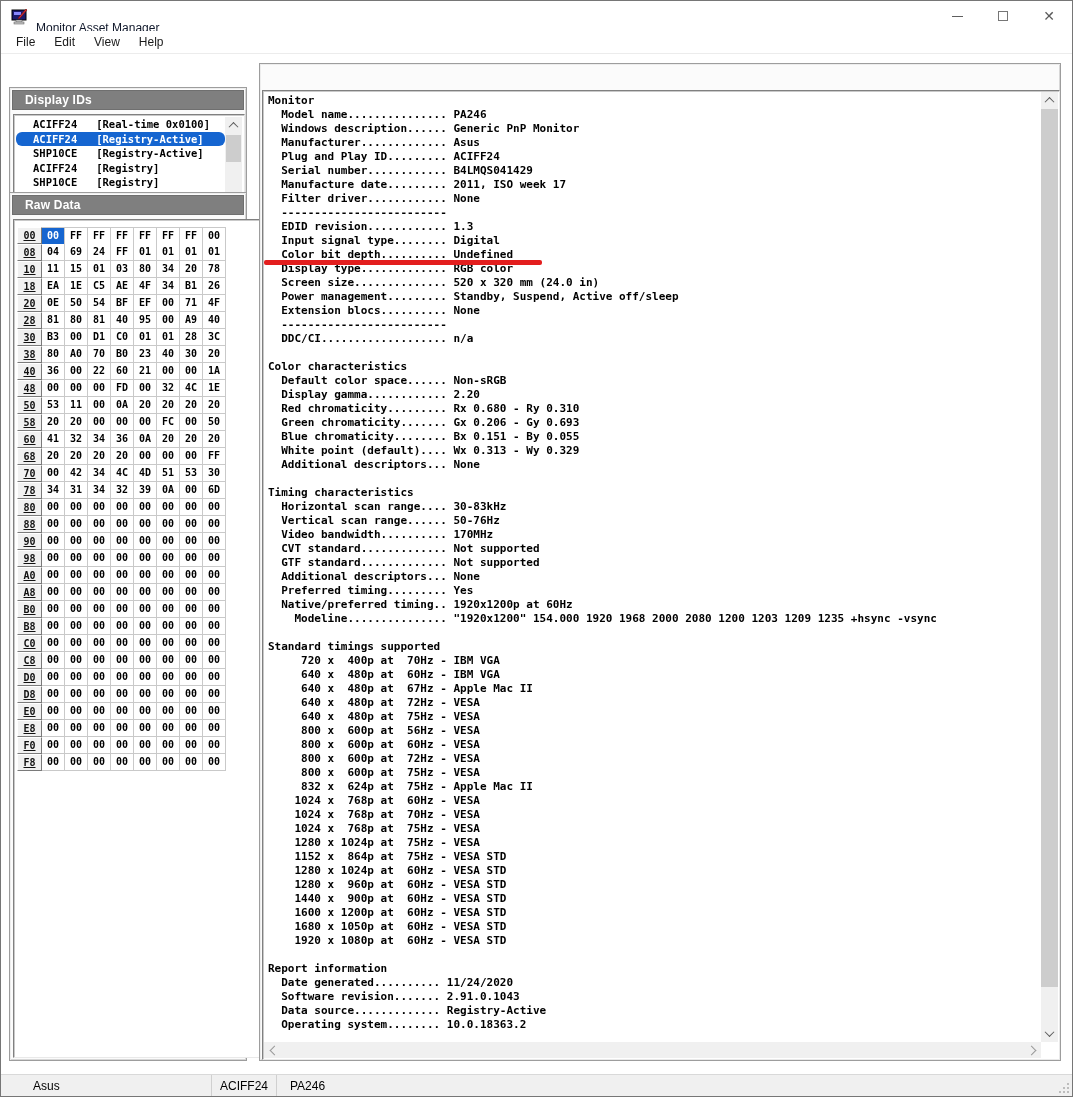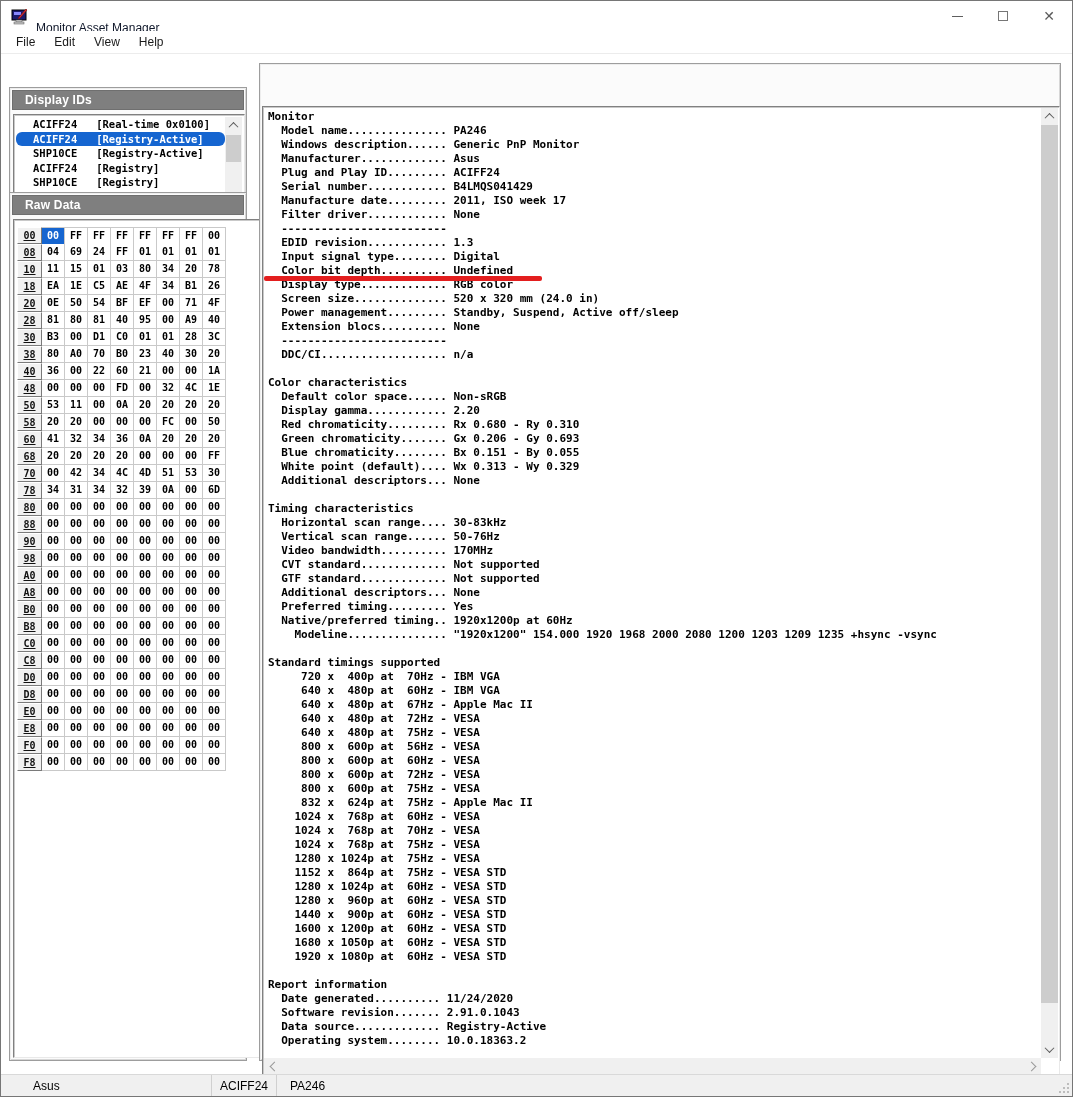--- a/index.html
+++ b/index.html
@@ -71,21 +71,21 @@
                 border-color:#ffffff #7a7a7a #7a7a7a #ffffff;
                 font-family:"DejaVu Sans Mono", monospace; font-size:10px; font-weight:bold;
                 color:#111; text-align:center; line-height:15px; text-decoration:underline; }
   .hex-cell { width:23px; height:17px; background:#fff; border-right:1px solid #c9c9c9;
               border-bottom:1px solid #c9c9c9; font-family:"DejaVu Sans Mono", monospace;
               font-size:10px; font-weight:bold; color:#000; text-align:center; line-height:16px; }
   .hex-row:first-child .hex-cell { border-top:1px solid #c9c9c9; height:18px; }
   .hex-cell.selected { background:#1565d0; color:#fff; }
 
   
-  #asset-panel { left:2px; top:42px; width:798px; height:970px; }
+  #asset-panel { left:2px; top:26px; width:798px; height:970px; }
   .asset-text-region { position:absolute; left:1px; top:1px; right:18px; bottom:17px; overflow:hidden; }
   .asset-pre { white-space:pre; font-family:"DejaVu Sans Mono", monospace; font-size:11px;
                font-weight:bold; line-height:14px; color:#000; padding:2px 0 0 4px; }
   .red-underline { position:absolute; left:0px; top:166px; width:278px; height:5px;
                    border-radius:2px; }
   #asset-vscroll { right:1px; top:1px; bottom:17px; }
   #asset-vscroll .sb-btn.up-btn { top:0; }
   #asset-vscroll .sb-btn.down-btn { bottom:0; }
   #asset-hscroll { left:1px; right:18px; bottom:1px; }
   #asset-hscroll .sb-btn.left-btn { left:0; }

